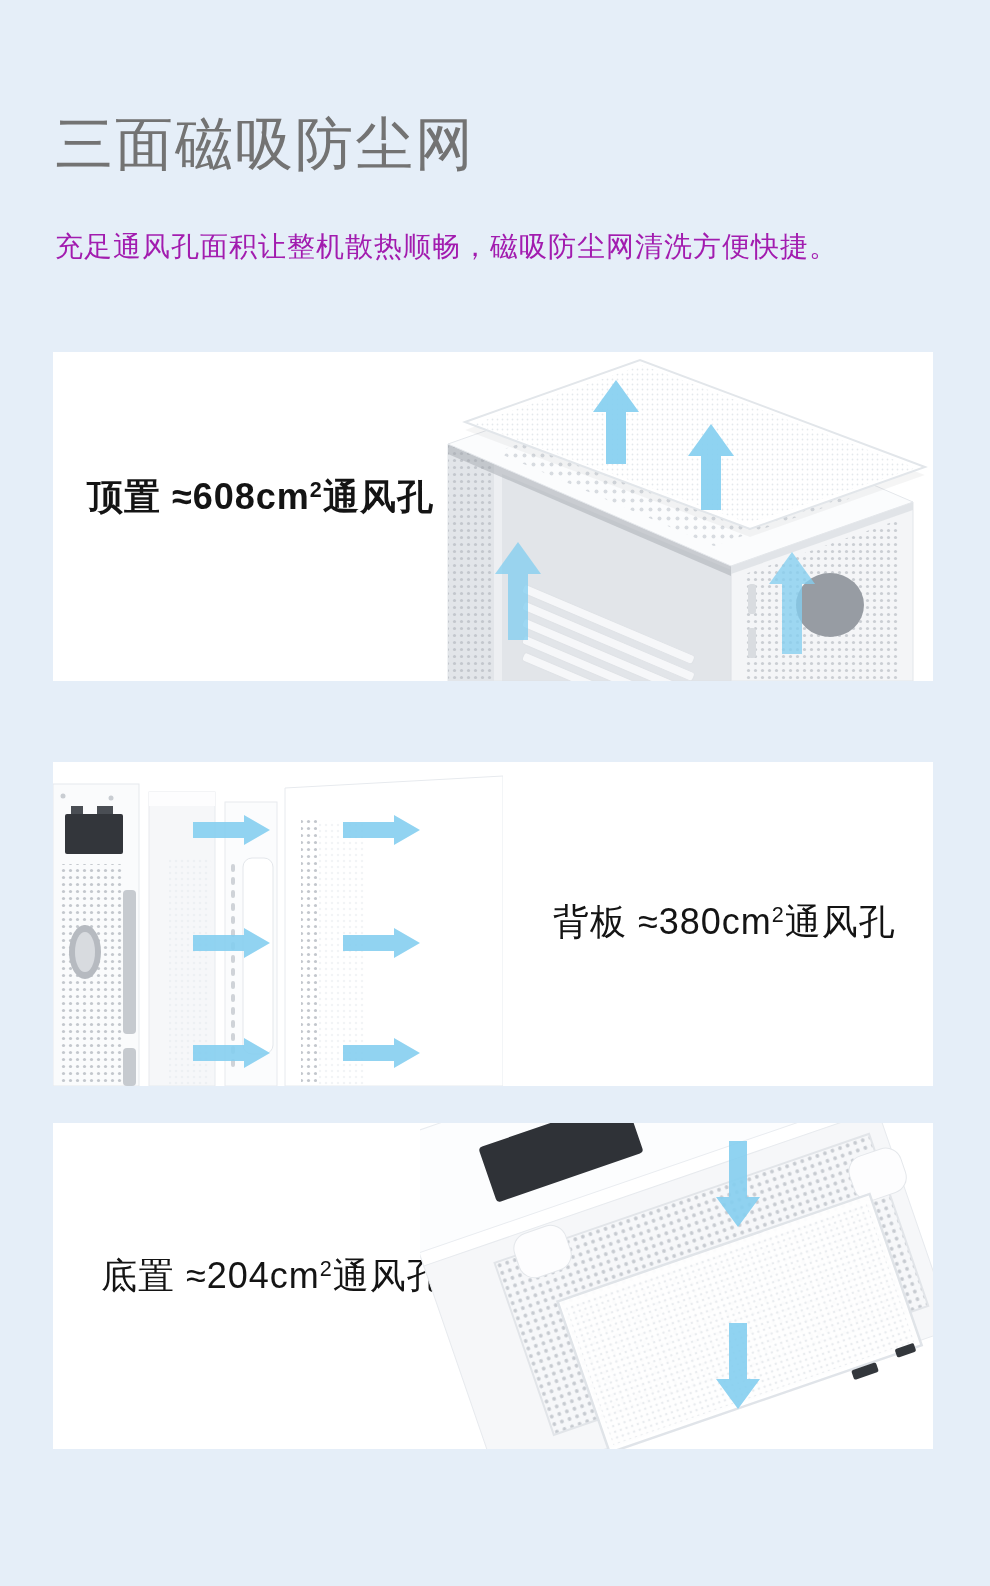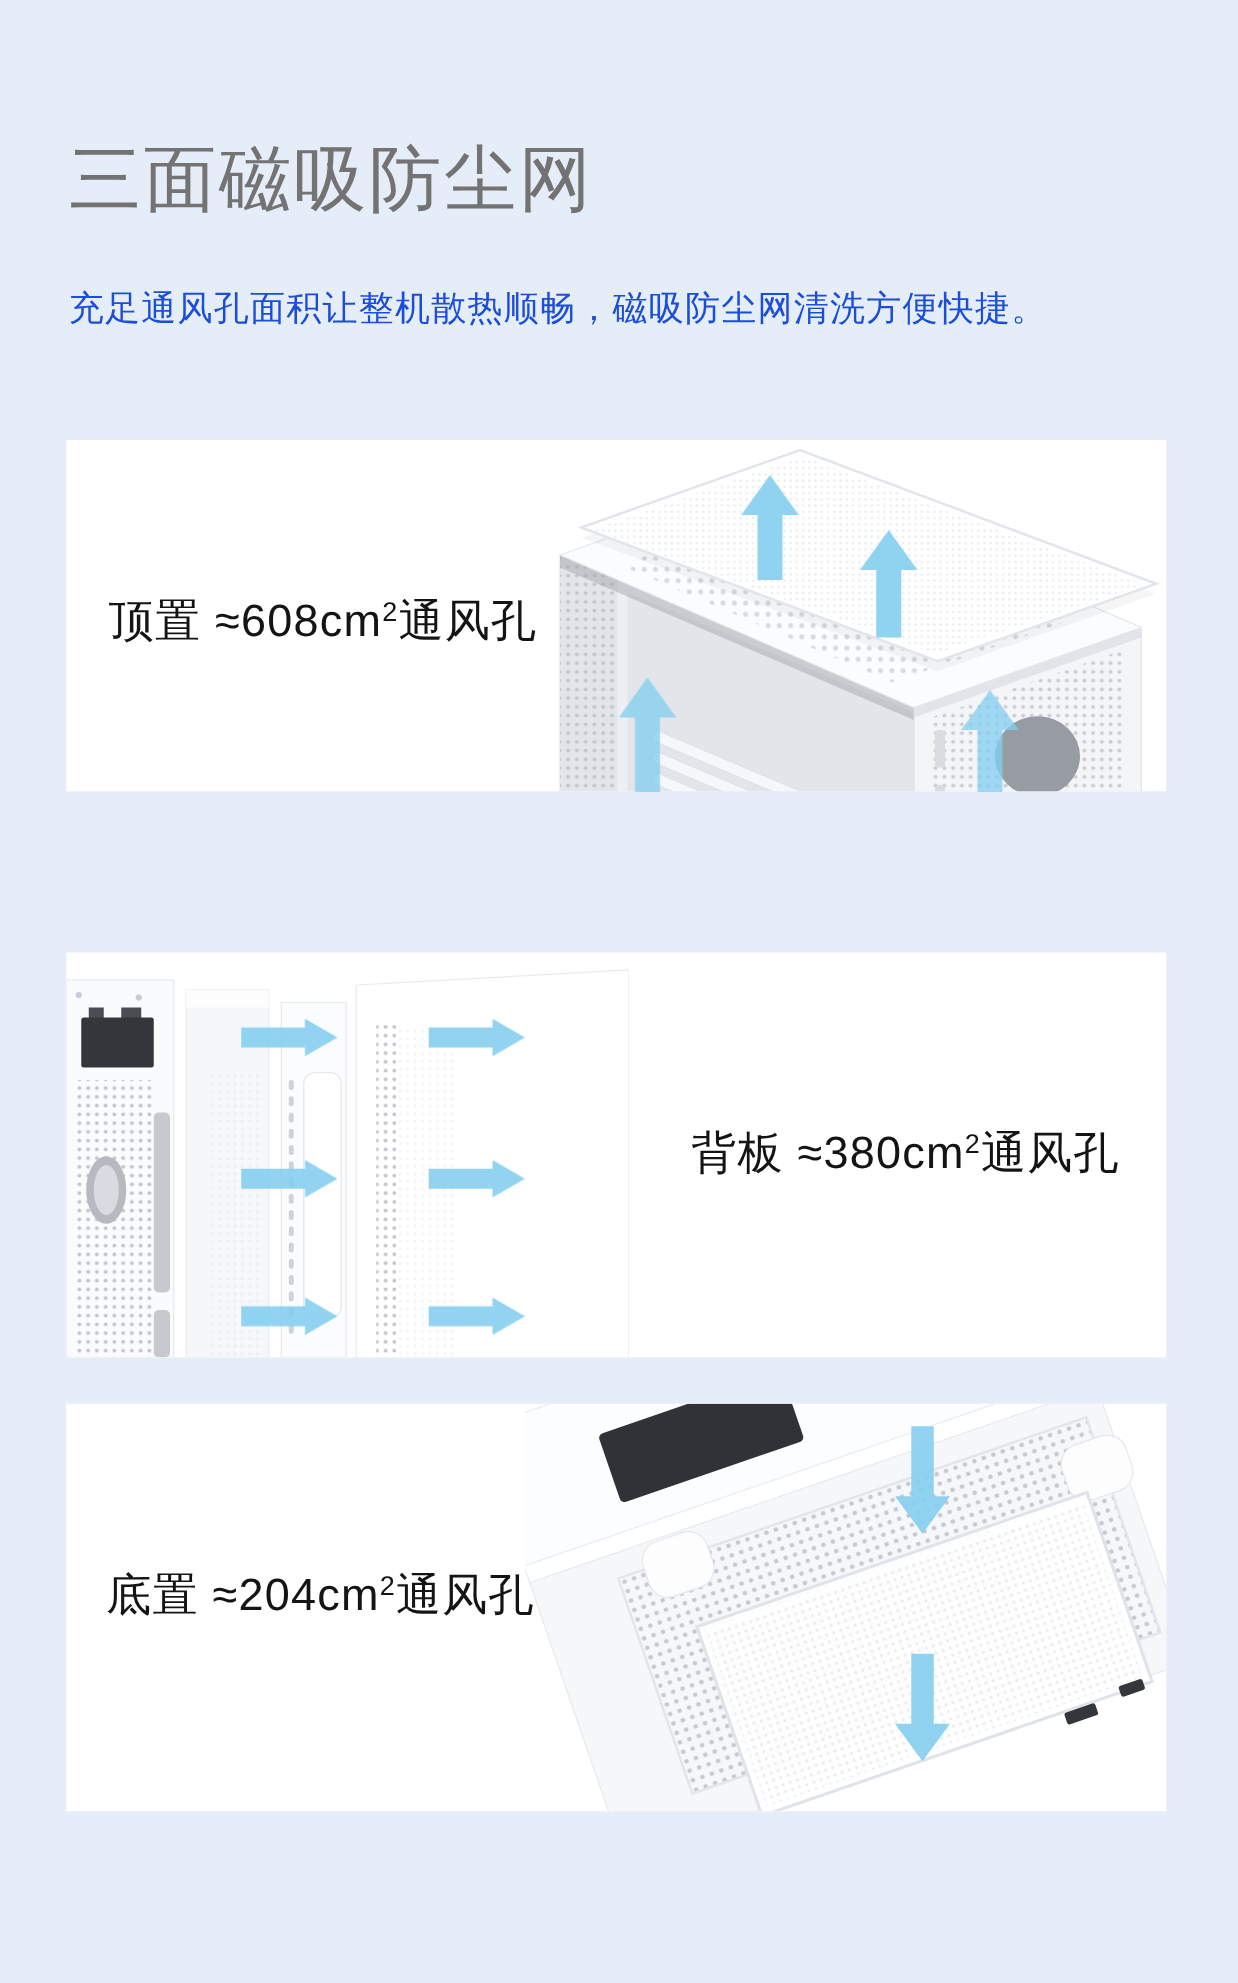--- a/index.html
+++ b/index.html
@@ -10,37 +10,37 @@
     font-family:"Liberation Sans","DejaVu Sans",sans-serif;
     overflow:hidden;
   }
   .title{
     position:absolute;left:55px;top:114px;margin:0;
     font-size:58px;font-weight:400;color:#737373;
     letter-spacing:2px;line-height:1.05;
   }
   .subtitle{
     position:absolute;left:55px;top:229px;margin:0;
-    font-size:28px;color:#1d4ed8;letter-spacing:1px;line-height:1.3;
+    font-size:28px;color:#a21caf;letter-spacing:1px;line-height:1.3;
   }
   .card{
     position:absolute;left:53px;width:880px;background:#FFFFFF;
     overflow:hidden;
   }
-  .card1{top:352px;height:281px;}
+  .card1{top:352px;height:329px;font-weight:bold;}
   .card2{top:742px;height:324px;margin-top:20px;}
   .card3{top:1123px;height:326px;}
   .vent-label{
     position:absolute;margin:0;
     font-size:36px;color:#141414;line-height:1.15;
     letter-spacing:1px;white-space:nowrap;
   }
   .card1 .vent-label{left:34px;top:124px;}
   .card2 .vent-label{left:500px;top:139px;}
-  .card3 .vent-label{left:32px;top:132px;text-align:right;}
+  .card3 .vent-label{left:48px;top:132px;text-align:right;}
   .vent-label sup{font-size:0.6em;vertical-align:0.55em;line-height:0;}
   .illus{position:absolute;top:0;display:block;}
   .illus1{right:0;width:503px;height:329px;}
   .illus2{left:0;width:450px;height:324px;}
   .illus3{right:0;width:513px;height:326px;}
 </style>
 </head>
 <body>
 
 <h1 class="title">三面磁吸防尘网</h1>

